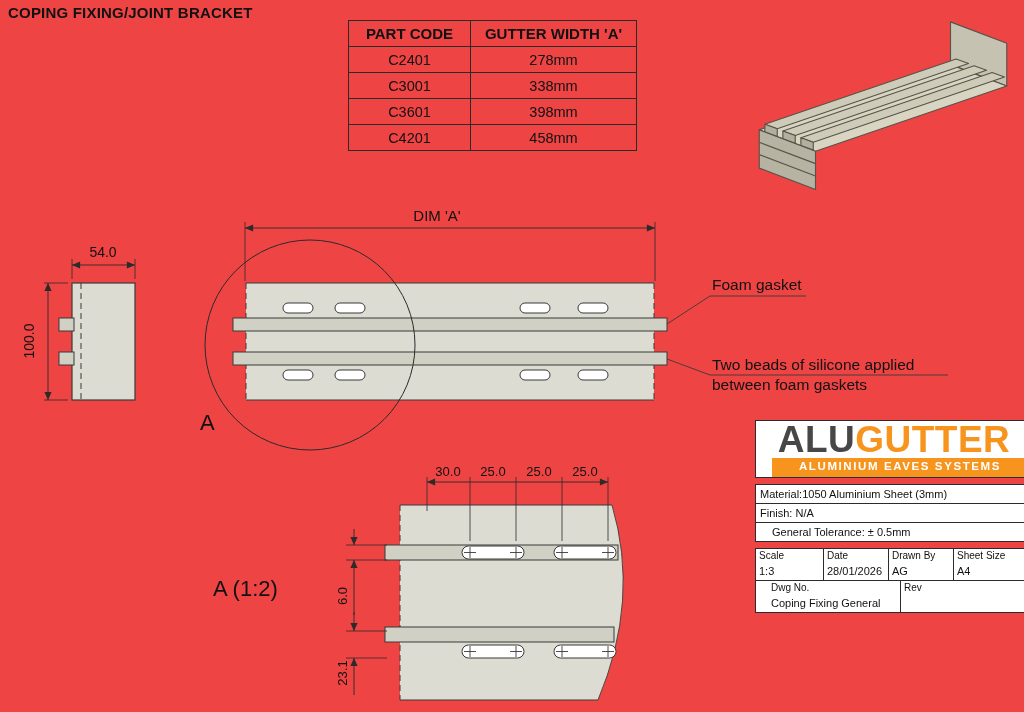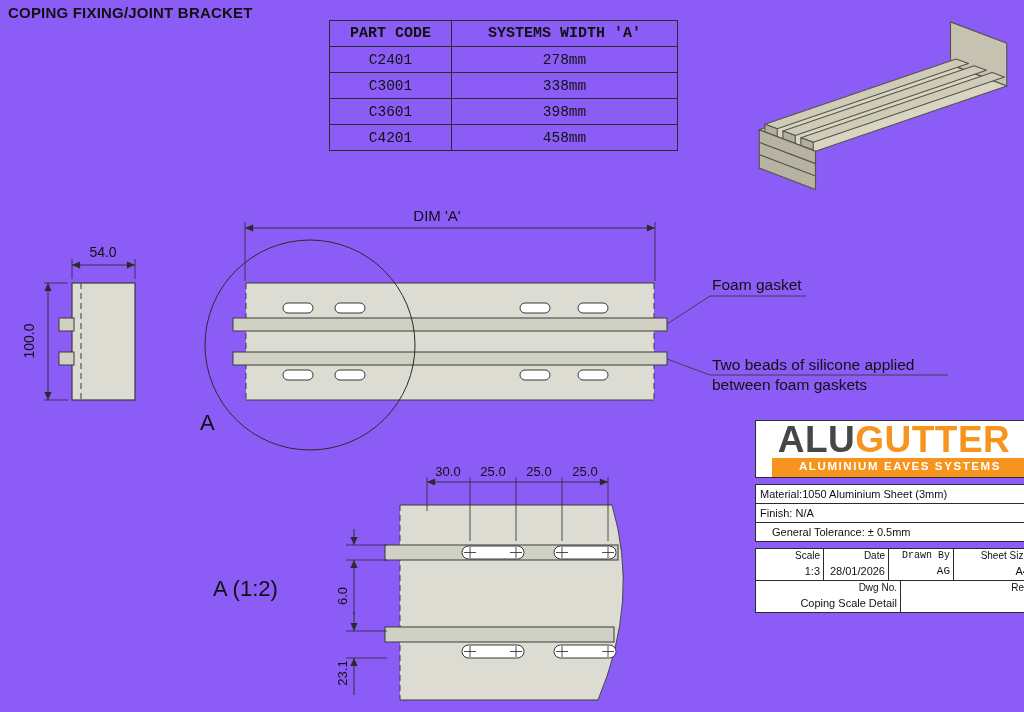--- a/index.html
+++ b/index.html
@@ -1,22 +1,22 @@
 <!DOCTYPE html>
 <html><head>
 <meta charset="utf-8">
 <style>
   * { box-sizing: border-box; }
   body { margin:0; background:#ffffff; font-family:"Liberation Sans", sans-serif; color:#111; }
-  .sheet { position:relative; width:1024px; height:712px; background:#8b5cf6; overflow:hidden; }
+  .sheet { position:relative; width:1024px; height:712px; background:#ef4444; overflow:hidden; }
 
   .page-title { position:absolute; left:8px; top:4px; margin:0; font-size:15px; font-weight:bold; letter-spacing:.2px; }
 
   
-  .parts-table { position:absolute; left:329px; top:20px; width:349px; border-collapse:collapse; table-layout:fixed;font-family:Liberation Mono, monospace; }
+  .parts-table { position:absolute; left:348px; top:20px; width:289px; border-collapse:collapse; table-layout:fixed; }
   .parts-table th, .parts-table td { border:1px solid #2b2b2b; height:26px; text-align:center; padding:0; }
   .parts-table th { font-size:15px; font-weight:bold; }
   .parts-table td { font-size:14.5px; }
 
   
   .iso { position:absolute; left:748px; top:14px; }
   .drawing { position:absolute; left:0; top:195px; }
   svg { font-family:"Liberation Sans", sans-serif; }
   .plate { fill:#dcdcd2; }
   .plateStroked { fill:#dcdcd2; stroke:#3a3a3a; stroke-width:1.2; }
@@ -42,38 +42,38 @@
   .logo-box { height:58px; padding:1px 4px 3px; text-align:center; }
   .logo-line { font-size:37px; font-weight:800; line-height:36px; letter-spacing:.5px; white-space:nowrap; }
   .logo-alu { color:#474747; }
   .logo-gutter { color:#F7941D; }
   .logo-tagline { background:#F7941D; color:#fff; font-size:11.5px; font-weight:bold; letter-spacing:1.6px; line-height:1; padding:3px 0 4px; white-space:nowrap; }
   .tb-label { font-size:10px; padding:2px 4px 1px; border-bottom:1px solid #2b2b2b; min-height:14px; }
   .tb-value { font-size:11px; padding:3px 4px; border-bottom:1px solid #2b2b2b; min-height:18px; }
   .tb-box > :last-child { border-bottom:none;margin-left:12px; }
   .tb-grid-row { display:flex; border-bottom:1px solid #2b2b2b; }
   .tb-grid .tb-grid-row:last-child { border-bottom:none; }
-  .tb-cell { border-right:1px solid #2b2b2b; padding:1px 3px 2px;text-align:right; }
+  .tb-cell { border-right:1px solid #2b2b2b; padding:1px 3px 2px; }
   .tb-cell:last-child { border-right:none; flex:1; }
   .cell-label { font-size:10px; line-height:12px; }
   .cell-value { font-size:11px; line-height:14px; padding-top:2px; min-height:16px; }
-  .w-scale { width:68px; } .w-date { width:65px; } .w-drawn { width:65px;font-family:Liberation Mono, monospace; } .w-dwg { width:133px; }
+  .w-scale { width:68px; } .w-date { width:65px; } .w-drawn { width:65px; } .w-dwg { width:133px; }
 </style>
 </head>
 <body>
 
 <div class="sheet">
 
   <h1 class="page-title">COPING FIXING/JOINT BRACKET</h1>
 
   <table class="parts-table">
     <thead>
       <tr>
         <th style="width:122px">PART CODE</th>
-        <th>SYSTEMS WIDTH 'A'</th>
+        <th>GUTTER WIDTH 'A'</th>
       </tr>
     </thead>
     <tbody>
       <tr>
         <td>C2401</td>
         <td>278mm</td>
       </tr>
       <tr>
         <td>C3001</td>
         <td>338mm</td>
@@ -232,21 +232,21 @@
           <div class="cell-value">AG</div>
         </div>
         <div class="tb-cell">
           <div class="cell-label">Sheet Size</div>
           <div class="cell-value">A4</div>
         </div>
       </div>
       <div class="tb-grid-row">
         <div class="tb-cell w-dwg">
           <div class="cell-label">Dwg No.</div>
-          <div class="cell-value">Coping Scale Detail</div>
+          <div class="cell-value">Coping Fixing General</div>
         </div>
         <div class="tb-cell">
           <div class="cell-label">Rev</div>
           <div class="cell-value"></div>
         </div>
       </div>
     </div>
   </div>
 
 </div>

